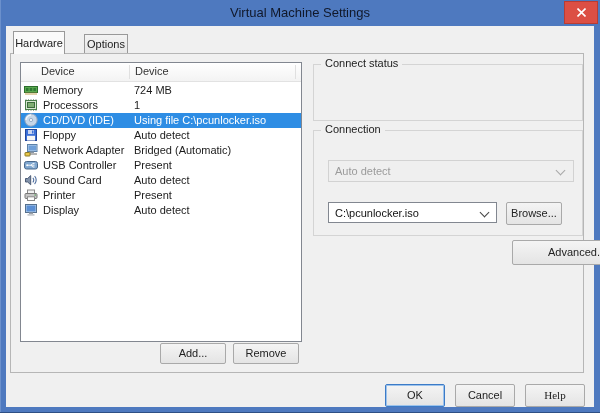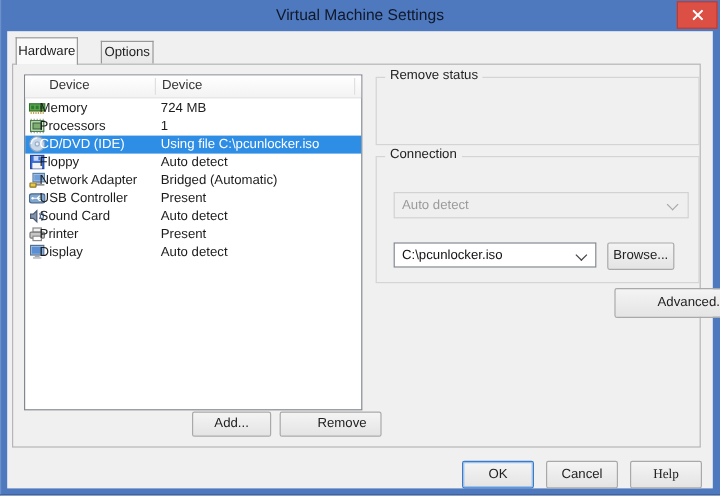--- a/index.html
+++ b/index.html
@@ -23,28 +23,28 @@
             border:1px solid #b6b6b6;z-index:2;}
   
   .list{left:20px;top:62px;width:280px;height:278px;background:#fff;border:1px solid #828790;z-index:4;text-align:center;}
   .list-header{position:absolute;left:0;top:0;width:100%;height:18px;
                background:linear-gradient(#ffffff,#f3f3f3);border-bottom:1px solid #e2e2e2;}
   .col-label{position:absolute;top:2px;color:#333;}
   .col-div{position:absolute;top:2px;width:1px;height:14px;background:#e0e0e0;}
   .rows{position:absolute;left:0;top:20px;width:100%;}
   .row{position:relative;height:15px;line-height:15px;white-space:nowrap;}
   .row .icon{position:absolute;left:3px;top:0px;width:14px;height:14px;}
-  .row .dev{position:absolute;left:12px;top:0;}
+  .row .dev{position:absolute;left:22px;top:0;}
   .row .sum{position:absolute;left:113px;top:0;}
   .row.selected{background:#2e8de4;color:#fff;}
   
   .btn{background:linear-gradient(#f4f4f4,#e4e4e4);border:1px solid #a9a9a9;border-radius:2px;
        text-align:center;color:#222;font-size:11px;font-family:"Liberation Sans",sans-serif;cursor:default;}
   .btn-add{left:160px;top:343px;width:64px;height:19px;line-height:18px;z-index:4;}
-  .btn-remove{left:233px;top:343px;width:64px;height:19px;line-height:18px;z-index:4;padding-left:19px;}
+  .btn-remove{left:233px;top:343px;width:64px;height:19px;line-height:18px;z-index:4;}
   .btn-browse{left:506px;top:202px;width:54px;height:21px;line-height:20px;z-index:5;}
   .btn-advanced{left:512px;top:240px;width:70px;height:23px;line-height:22px;z-index:4;padding-left:29px;}
   .btn-ok{left:385px;top:384px;width:58px;height:21px;line-height:20px;
           border:1px solid #3c7bc7;box-shadow:inset 0 0 0 1px #9dc3ec;z-index:4;}
   .btn-cancel{left:455px;top:384px;width:58px;height:21px;line-height:20px;z-index:4;text-align:center;}
   .btn-help{left:525px;top:384px;width:58px;height:21px;line-height:20px;z-index:4;font-family:Liberation Serif, serif;}
   
   .group{border:1px solid #d4d4d4;z-index:4;}
   .group-status{left:313px;top:64px;width:268px;height:55px;}
   .group-conn{left:313px;top:130px;width:268px;height:104px;}
@@ -213,21 +213,21 @@
         <span class="sum">Auto detect</span>
       </div>
 
     </div>
   </div>
 
   <div class="abs btn btn-add">Add...</div>
   <div class="abs btn btn-remove">Remove</div>
 
   <div class="abs group group-status">
-    <span class="legend">Remove status</span>
+    <span class="legend">Connect status</span>
   </div>
   <span class="abs checkbox disabled" style="left:319px;top:76px"></span>
   <span class="abs ctl-label disabled" style="left:338px;top:77px">Connected</span>
   <span class="abs checkbox" style="left:319px;top:93px">
     <span class="checkmark"></span>
   </span>
   <span class="abs ctl-label" style="left:338px;top:94px">Connect at power on</span>
 
   <div class="abs group group-conn">
     <span class="legend">Connection</span>

